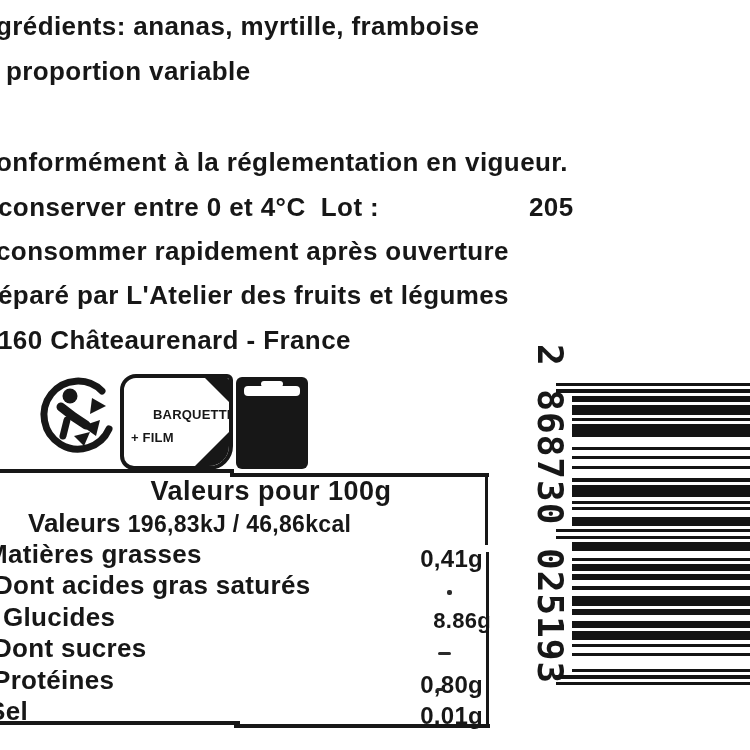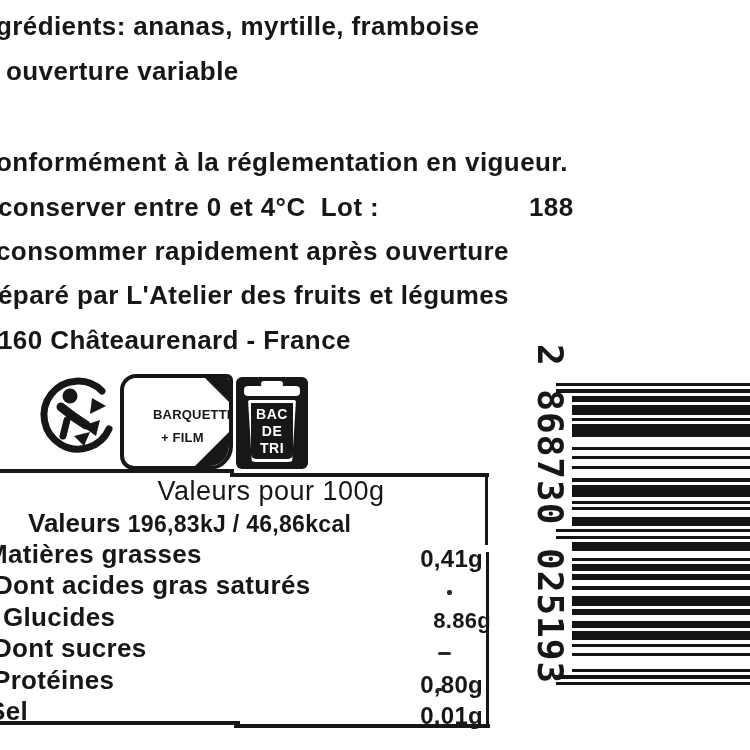--- a/index.html
+++ b/index.html
@@ -17,38 +17,38 @@
   .tl7{left:-2px;top:325px;}
   
   .triman{position:absolute;left:36px;top:376px;width:84px;height:84px;}
   .barq{position:absolute;left:120px;top:374px;width:113px;height:96px;box-sizing:border-box;
         border:4px solid #171717;border-radius:16px 6px 24px 14px;background:#fff;overflow:hidden;}
   .barq .flap-top{position:absolute;right:-1px;top:-1px;width:0;height:0;
         border-top:26px solid #171717;border-left:26px solid transparent;}
   .barq .flap-bot{position:absolute;right:-1px;bottom:-1px;width:0;height:0;
         border-bottom:36px solid #171717;border-left:36px solid transparent;}
   .barq .t1{position:absolute;left:29px;top:29px;font-size:13px;font-weight:700;letter-spacing:.2px;}
-  .barq .t2{position:absolute;left:7px;top:52px;font-size:13px;font-weight:700;letter-spacing:.2px;margin-left:30px;}
+  .barq .t2{position:absolute;left:7px;top:52px;font-size:13px;font-weight:700;letter-spacing:.2px;}
   .bac{position:absolute;left:236px;top:377px;width:72px;height:92px;background:#171717;border-radius:6px;}
   .bac .handle{position:absolute;left:25px;top:4px;width:22px;height:6px;background:#fff;border-radius:3px;}
   .bac .lid{position:absolute;left:8px;top:9px;width:56px;height:10px;background:#fff;border-radius:4px;}
   .bac .bin{position:absolute;left:12px;top:23px;width:48px;height:62px;box-sizing:border-box;
         border:3px solid #fff;border-radius:2px 2px 8px 8px;
         clip-path:polygon(0 0,100% 0,92% 100%,8% 100%);text-align:center;padding-top:3px;}
   .bac .bin div{font-weight:700;color:#ffffff;font-size:14px;line-height:17px;letter-spacing:.5px;}
   
   .tb{position:absolute;background:#171717;}
   .btop1{left:0;top:469px;width:234px;height:4px;}
   .btop2{left:230px;top:473px;width:259px;height:4px;}
   .bbot1{left:0;top:721px;width:240px;height:4px;}
   .bbot2{left:234px;top:724px;width:256px;height:4px;}
   .brt1{left:485px;top:477px;width:3px;height:68px;}
   .brt2{left:486px;top:552px;width:3px;height:174px;}
   .ntitle{position:absolute;left:0;top:476px;width:542px;text-align:center;
-          font-size:27px;font-weight:400;letter-spacing:.5px;}
+          font-size:27px;font-weight:700;letter-spacing:.5px;}
   .energy{position:absolute;left:28px;top:508px;font-size:26px;font-weight:700;white-space:pre;}
   .energy .eval{font-size:23px;letter-spacing:.3px;}
   .nrow{position:absolute;left:0;width:490px;height:30px;}
   .nrow .lbl{position:absolute;top:0;font-size:26px;font-weight:700;letter-spacing:.3px;white-space:pre;}
   .nrow .val{position:absolute;top:6px;left:370px;width:113px;text-align:right;
              font-size:24px;font-weight:700;letter-spacing:.3px;}
   .r0{top:539px;} .r1{top:570px;} .r2{top:602px;margin-left:8px;} .r3{top:633px;} .r4{top:665px;} .r5{top:696px;}
   .o14{left:-14px;} .o6{left:-6px;} .o5{left:-5px;} .o7{left:-7px;} .o12{left:-12px;}
   .r2 .val{font-size:22px;top:6px;}
   
@@ -59,24 +59,24 @@
       font-family:"DejaVu Sans Mono",monospace;font-weight:700;font-size:36px;letter-spacing:1px;color:#171717;}
   #barcode-bars{position:absolute;left:556px;top:383px;width:194px;height:302px;}
   .bar{position:absolute;background:#141414;}
 </style>
 </head>
 <body>
 
 <div class="page">
 
   <div class="tline tl1">grédients: ananas, myrtille, framboise</div>
-  <div class="tline tl2">ouverture variable</div>
+  <div class="tline tl2">proportion variable</div>
   <div class="tline tl3">onformément à la réglementation en vigueur.</div>
   <div class="tline tl4">conserver entre 0 et 4°C  Lot :</div>
-  <div class="tline lot-num">188</div>
+  <div class="tline lot-num">205</div>
   <div class="tline tl5">consommer rapidement après ouverture</div>
   <div class="tline tl6">éparé par L'Atelier des fruits et légumes</div>
   <div class="tline tl7">160 Châteaurenard - France</div>
 
   <svg class="triman" viewBox="0 0 84 84">
     <path d="M66 15 A34 34 0 1 0 73 53" fill="none" stroke="#171717" stroke-width="7" stroke-linecap="round"></path>
     <circle cx="34" cy="20" r="7.5" fill="#171717"></circle>
     <path d="M25 31 L38 41 L50 49" fill="none" stroke="#171717" stroke-width="9" stroke-linecap="round"></path>
     <path d="M31 44 L27 60" fill="none" stroke="#171717" stroke-width="7" stroke-linecap="round"></path>
     <polygon points="56,22 70,30 54,38" fill="#171717"></polygon>
@@ -87,25 +87,20 @@
   <div class="barq">
     <div class="flap-top"></div>
     <div class="flap-bot"></div>
     <div class="t1">BARQUETTE</div>
     <div class="t2">+ FILM</div>
   </div>
 
   <div class="bac">
     <div class="handle"></div>
     <div class="lid"></div>
-    <div class="bin">
-      <div>BAC</div>
-      <div>DE</div>
-      <div>TRI</div>
-    </div>
   </div>
 
   <div class="tb btop1"></div>
   <div class="tb btop2"></div>
   <div class="tb bbot1"></div>
   <div class="tb bbot2"></div>
   <div class="tb brt1"></div>
   <div class="tb brt2"></div>
 
   <div class="ntitle">Valeurs pour 100g</div>

